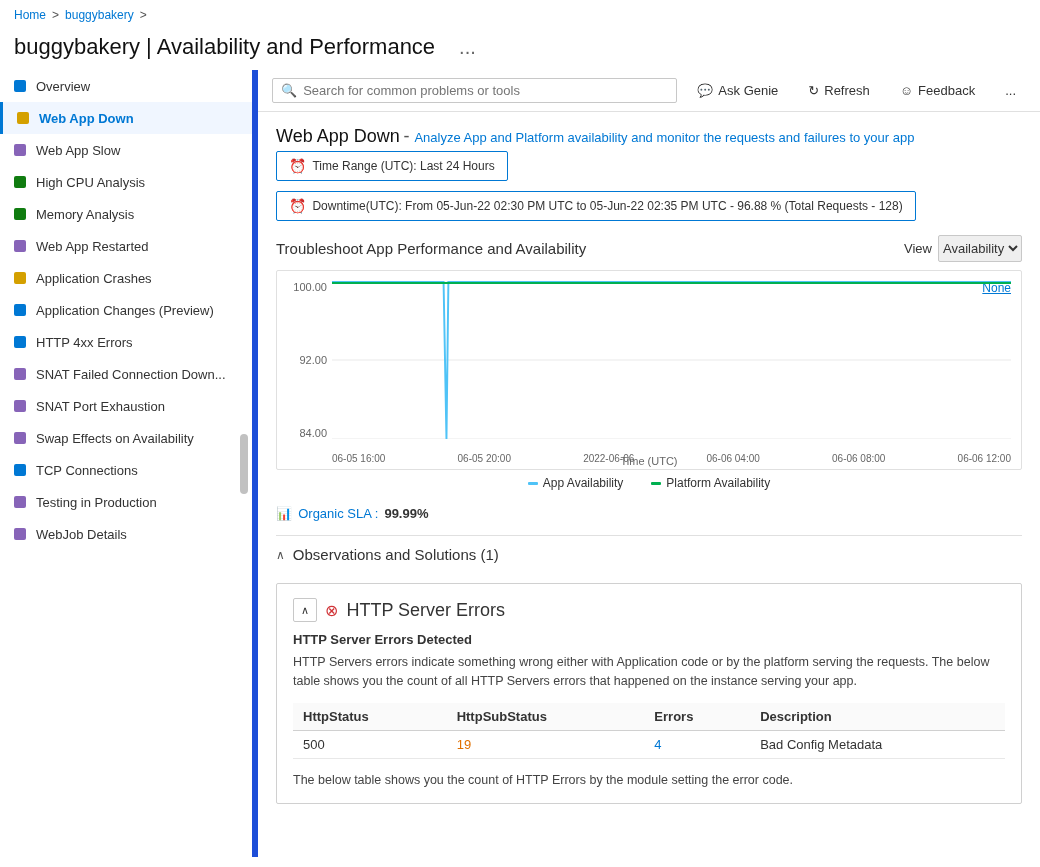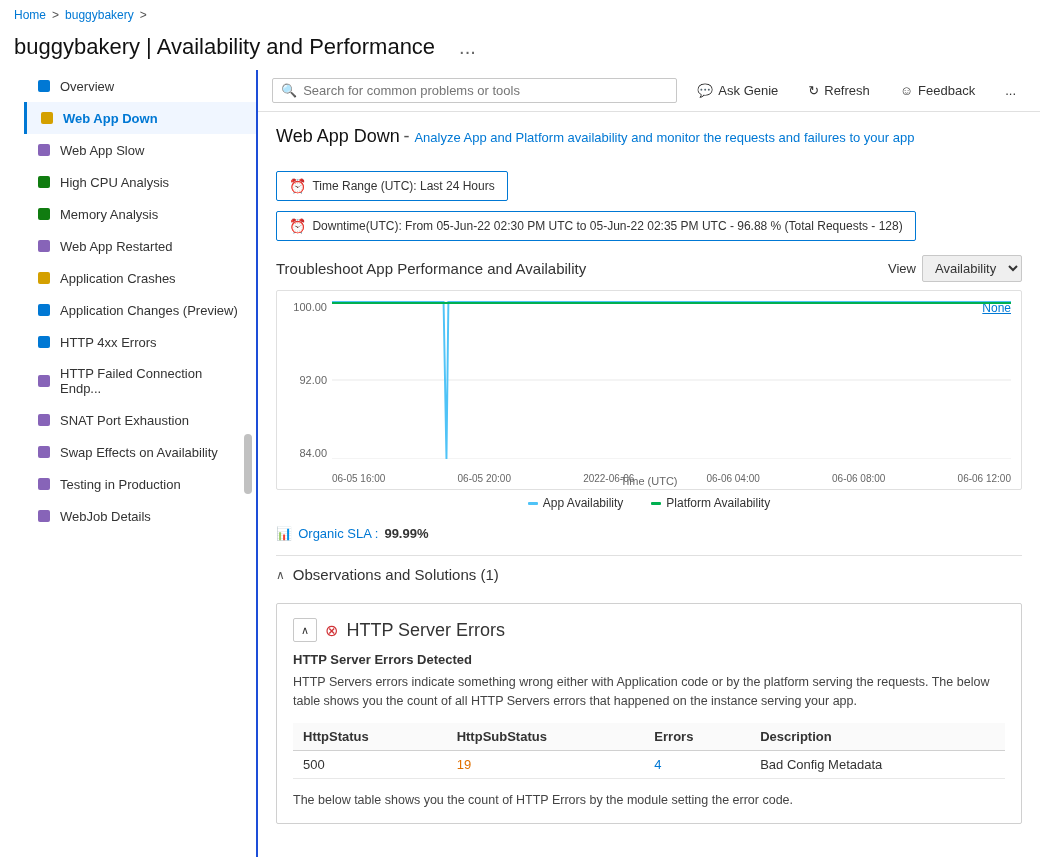--- a/index.html
+++ b/index.html
@@ -11,21 +11,21 @@
 
     
     .page-title-row { display: flex; align-items: center; gap: 24px; padding: 4px 14px 10px; }
     .page-title { font-size: 22px; font-weight: 300; color: #111; }
     .page-title-dots { font-size: 20px; color: #666; cursor: pointer; }
 
     
     .main-layout { display: flex; height: calc(867px - 80px); overflow: hidden; }
 
     
-    .sidebar { width: 258px; min-width: 258px; border-right: 2px solid #1d4ed8; overflow-y: auto; position: relative; padding-left: 24px; }
+    .sidebar { width: 258px; min-width: 258px; border-right: 6px solid #1d4ed8; overflow-y: auto; position: relative; }
     .sidebar-scroll-indicator { position: absolute; right: 4px; top: 50%; width: 8px; height: 60px; background: #c1c1c1; border-radius: 4px; transform: translateY(-50%); }
     .sidebar-item { display: flex; align-items: center; gap: 8px; padding: 8px 12px; cursor: pointer; font-size: 13px; color: #333; }
     .sidebar-item.active { background: #f0f6ff; border-left: 3px solid #0078d4; color: #0078d4; font-weight: 600; }
     .sidebar-item .icon { width: 16px; height: 16px; display: flex; align-items: center; justify-content: center; flex-shrink: 0; }
 
     
     .content { flex: 1; display: flex; flex-direction: column; overflow: hidden; }
 
     
     .toolbar { display: flex; align-items: center; gap: 10px; padding: 8px 14px; border-bottom: 1px solid #e0e0e0; }
@@ -43,21 +43,21 @@
     
     .filter-row { display: flex; gap: 10px; margin-bottom: 14px; flex-wrap: wrap; }
     .filter-btn { display: flex; align-items: center; gap: 6px; border: 1px solid #0078d4; border-radius: 2px; padding: 6px 12px; font-size: 12px; color: #333; cursor: pointer; background: #fff; }
     .filter-btn .clock-icon { color: #0078d4; font-size: 14px; }
 
     
     .chart-section { margin-bottom: 16px; }
     .chart-header { display: flex; align-items: center; justify-content: space-between; margin-bottom: 8px; }
     .chart-title { font-size: 15px; font-weight: 500; }
     .view-select { display: flex; align-items: center; gap: 6px; }
-    .view-select select { border: 1px solid #c8c8c8; border-radius: 2px; padding: 4px 8px; font-size: 13px; color: #333; }
+    .view-select select { border: 1px solid #c8c8c8; border-radius: 2px; padding: 4px 0; font-size: 13px; color: #333; }
 
     .chart-container { border: 1px solid #e0e0e0; border-radius: 2px; padding: 10px; background: #fff; position: relative; height: 200px; }
     .chart-y-labels { position: absolute; left: 0; top: 10px; bottom: 30px; display: flex; flex-direction: column; justify-content: space-between; padding-right: 5px; }
     .chart-y-label { font-size: 11px; color: #666; text-align: right; width: 50px; }
     .chart-plot { position: absolute; left: 55px; right: 10px; top: 10px; bottom: 30px; }
     .chart-line-svg { width: 100%; height: 100%; }
     .chart-x-labels { position: absolute; left: 55px; right: 10px; bottom: 5px; display: flex; justify-content: space-between; }
     .chart-x-label { font-size: 10px; color: #666; }
     .none-link { position: absolute; top: 10px; right: 10px; font-size: 12px; color: #0078d4; text-decoration: underline; cursor: pointer; }
 
@@ -185,37 +185,45 @@
             </svg>
           </span>
           <span>HTTP 4xx Errors</span>
         </div>
         <div class="sidebar-item">
           <span class="icon" style="color: rgb(135, 100, 184); font-size: 14px;">
             <svg width="14" height="14" viewBox="0 0 14 14">
               <rect x="1" y="1" width="12" height="12" rx="2" fill="#8764b8"></rect>
             </svg>
           </span>
-          <span>HTTP Failed Connection Endp...</span>
+          <span>SNAT Failed Connection Down...</span>
         </div>
         <div class="sidebar-item">
           <span class="icon" style="color: rgb(135, 100, 184); font-size: 14px;">
             <svg width="14" height="14" viewBox="0 0 14 14">
               <rect x="1" y="1" width="12" height="12" rx="2" fill="#8764b8"></rect>
             </svg>
           </span>
           <span>SNAT Port Exhaustion</span>
         </div>
         <div class="sidebar-item">
           <span class="icon" style="color: rgb(135, 100, 184); font-size: 14px;">
             <svg width="14" height="14" viewBox="0 0 14 14">
               <rect x="1" y="1" width="12" height="12" rx="2" fill="#8764b8"></rect>
             </svg>
           </span>
           <span>Swap Effects on Availability</span>
+        </div>
+        <div class="sidebar-item">
+          <span class="icon" style="color: rgb(0, 120, 212); font-size: 14px;">
+            <svg width="14" height="14" viewBox="0 0 14 14">
+              <rect x="1" y="1" width="12" height="12" rx="2" fill="#0078d4"></rect>
+            </svg>
+          </span>
+          <span>TCP Connections</span>
         </div>
         <div class="sidebar-item">
           <span class="icon" style="color: rgb(135, 100, 184); font-size: 14px;">
             <svg width="14" height="14" viewBox="0 0 14 14">
               <rect x="1" y="1" width="12" height="12" rx="2" fill="#8764b8"></rect>
             </svg>
           </span>
           <span>Testing in Production</span>
         </div>
         <div class="sidebar-item">
@@ -249,21 +257,21 @@
         <span>☺</span>
         <span>Feedback</span>
       </button>
       <button class="toolbar-btn">
         <span>...</span>
       </button>
     </div>
 
     <div class="content-scroll">
 
-      <div style="margin-bottom: 24px;">
+      <div style="margin-bottom: 4px;">
         <span class="section-title">Web App Down</span>
         <span style="color:#555;font-size:18px;"> - </span>
         <span class="section-subtitle">Analyze App and Platform availability and monitor the requests and failures to your app</span>
       </div>
 
       <div class="filter-row">
         <button class="filter-btn">
           <span class="clock-icon">⏰</span>
           <span>Time Range (UTC): Last 24 Hours</span>
         </button>

